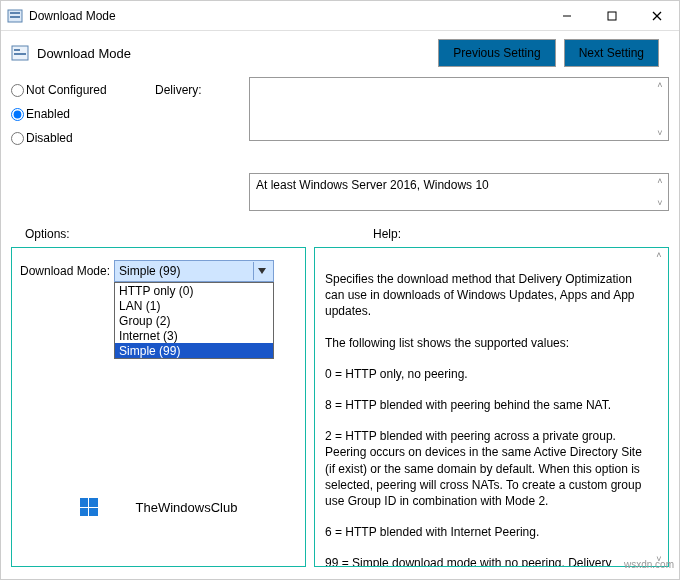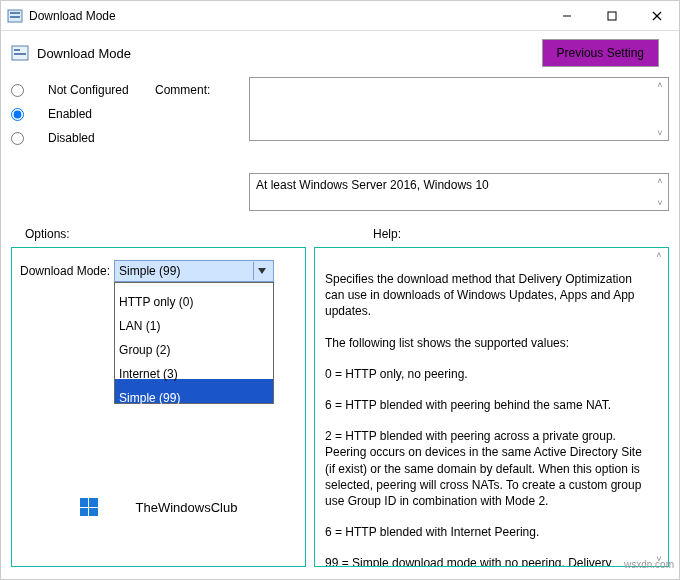--- a/index.html
+++ b/index.html
@@ -51,21 +51,21 @@
       font-size: 13px;
       flex: 1;
     }
     .nav-buttons {
       display: flex;
       gap: 8px;
       padding-right: 10px;
     }
     .btn {
       border: 1px solid #999;
-      background: #a21caf;
+      background: #0369a1;
       padding: 6px 14px;
       font-size: 12px;
       font-family: inherit;
       cursor: pointer;
     }
 
     .top-grid {
       display: grid;
       grid-template-columns: 140px 90px 1fr;
       gap: 4px 4px;
@@ -75,21 +75,21 @@
       grid-column: 1;
       grid-row: 1 / span 2;
       display: flex;
       flex-direction: column;
       gap: 10px;
       padding-top: 6px;
     }
     .radio-item {
       display: flex;
       align-items: center;
-      gap: 24px;
+      gap: 2px;
       cursor: pointer;
     }
     .radio-item input { margin: 0; }
 
     .lbl-comment {
       grid-column: 2; grid-row: 1;
       padding-top: 6px;
     }
     .lbl-supported {
       grid-column: 2; grid-row: 2;
@@ -170,21 +170,21 @@
     }
     .dropdown {
       position: absolute;
       top: 22px; left: 0;
       width: 160px;
       border: 1px solid #666;
       background: #fff;
       z-index: 5;
     }
     .dropdown .dd-item {
-      padding: 12px 4px;
+      padding: 1px 4px;
       cursor: pointer;
       height: 15px;
       line-height: 14px;
     }
     .dropdown .dd-item.selected {
       background: #1a56c8;
       color: #fff;
     }
 
     .brand {
@@ -258,40 +258,41 @@
   <span class="page-icon">
     <svg viewBox="0 0 18 18" width="18" height="18">
       <rect x="1" y="2" width="16" height="14" fill="#eaf2fb" stroke="#5b83b0"></rect>
       <rect x="3" y="5" width="6" height="2" fill="#5b83b0"></rect>
       <rect x="3" y="9" width="12" height="2" fill="#5b83b0"></rect>
     </svg>
   </span>
   <span class="page-title">Download Mode</span>
   <div class="nav-buttons">
     <button class="btn">Previous Setting</button>
+    <button class="btn">Next Setting</button>
   </div>
 </div>
 
 <div class="top-grid">
   <div class="radio-col">
     <label class="radio-item">
       <input type="radio" name="st" style="">
       <span>Not Configured</span>
     </label>
     <label class="radio-item">
       <input type="radio" name="st" checked="" style="">
       <span>Enabled</span>
     </label>
     <label class="radio-item">
       <input type="radio" name="st" style="">
       <span>Disabled</span>
     </label>
   </div>
 
-  <div class="lbl-comment">Comment:</div>
+  <div class="lbl-comment">Delivery:</div>
   <div class="comment-box">
     <span></span>
     <div class="tiny-scroll full">
       <div class="chev">˄</div>
       <div class="chev">˅</div>
     </div>
   </div>
 
   <div class="supported-box">
     <span>At least Windows Server 2016, Windows 10</span>
@@ -340,21 +341,21 @@
       </span>
       <span class="brand-text">TheWindowsClub</span>
     </div>
   </div>
 
   <div class="panel help">
     <div class="help-text">
       <p>Specifies the download method that Delivery Optimization can use in downloads of Windows Updates, Apps and App updates.</p>
       <p>The following list shows the supported values:</p>
       <p>0 = HTTP only, no peering.</p>
-      <p>6 = HTTP blended with peering behind the same NAT.</p>
+      <p>8 = HTTP blended with peering behind the same NAT.</p>
       <p>2 = HTTP blended with peering across a private group. Peering occurs on devices in the same Active Directory Site (if exist) or the same domain by default. When this option is selected, peering will cross NATs. To create a custom group use Group ID in combination with Mode 2.</p>
       <p>6 = HTTP blended with Internet Peering.</p>
       <p>99 = Simple download mode with no peering. Delivery Optimization downloads using HTTP only and does not attempt to contact the Delivery Optimization cloud services.</p>
     </div>
     <div class="side-scroll">
       <div class="chev">˄</div>
       <div class="chev">˅</div>
     </div>
   </div>
 </div>

